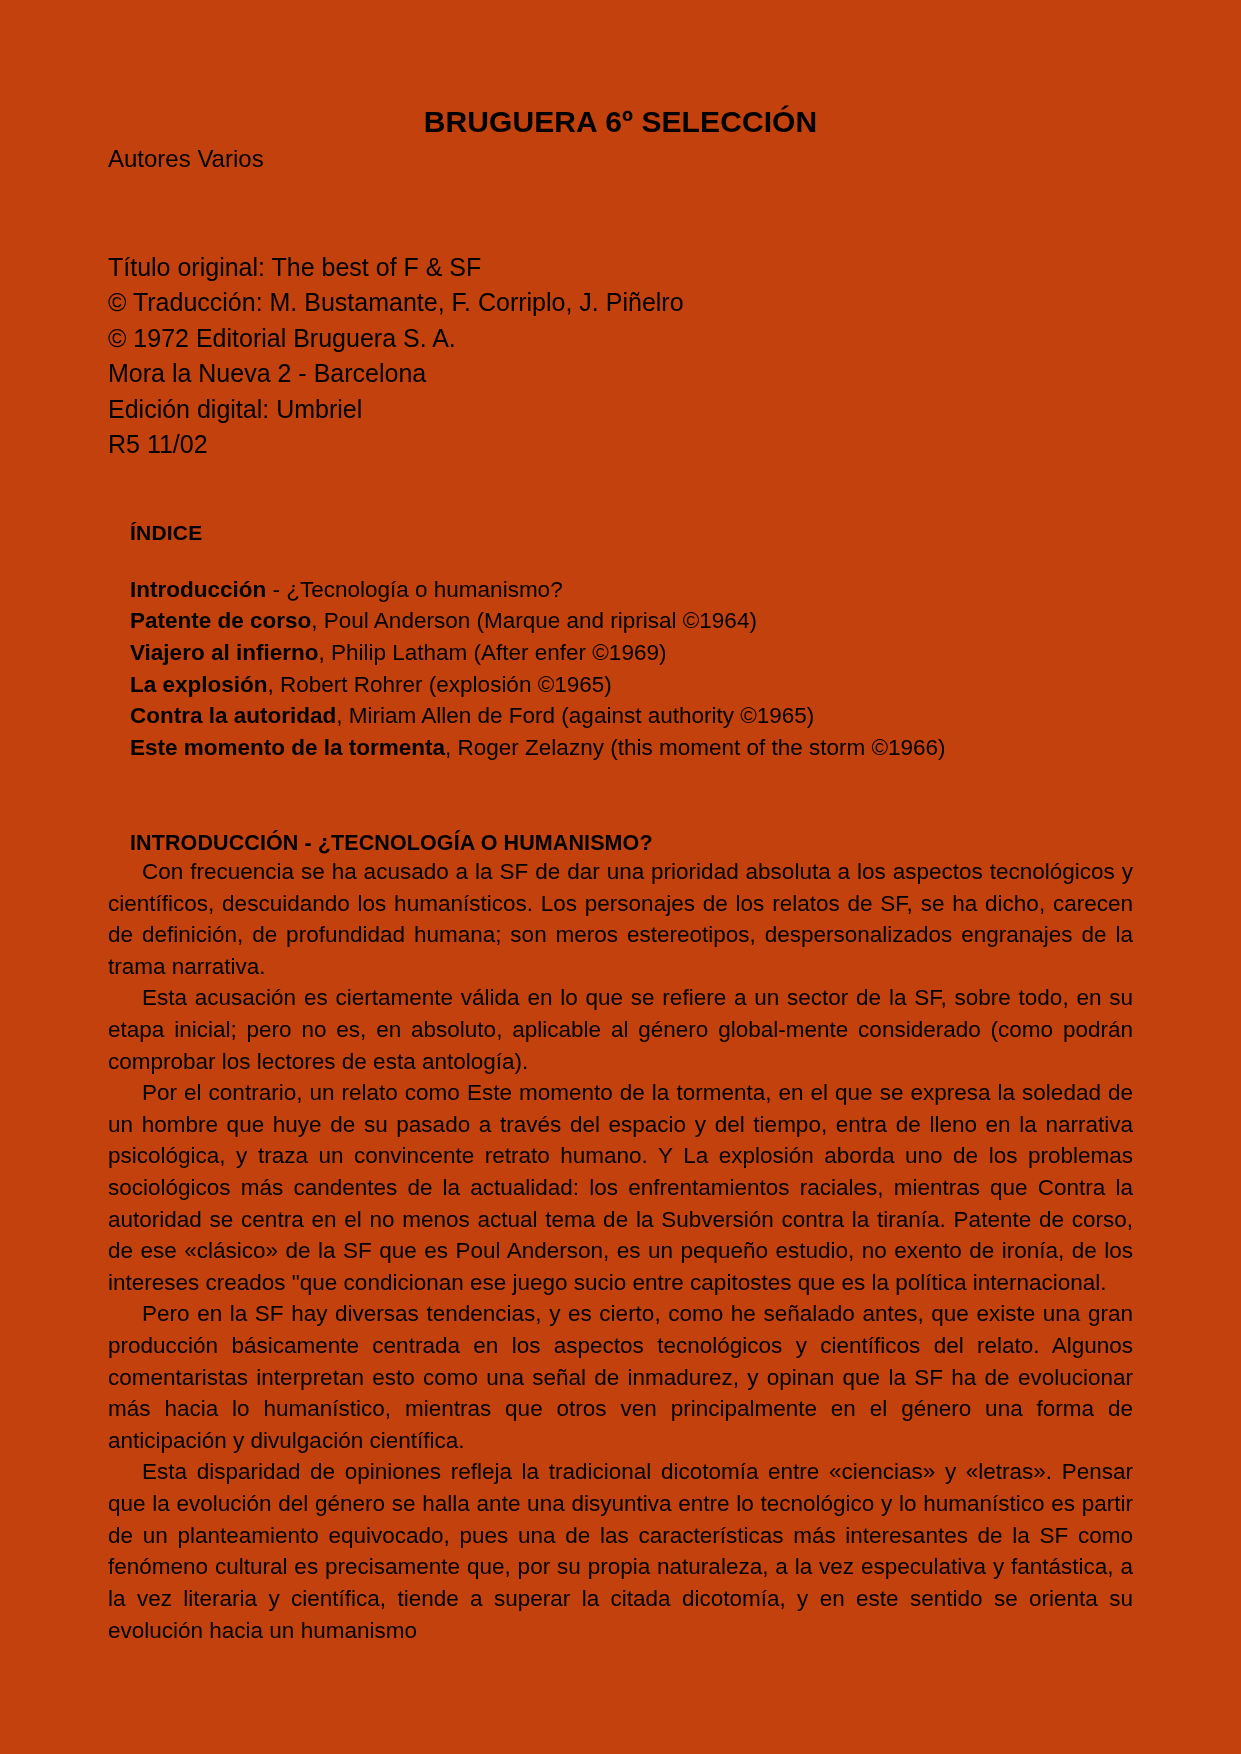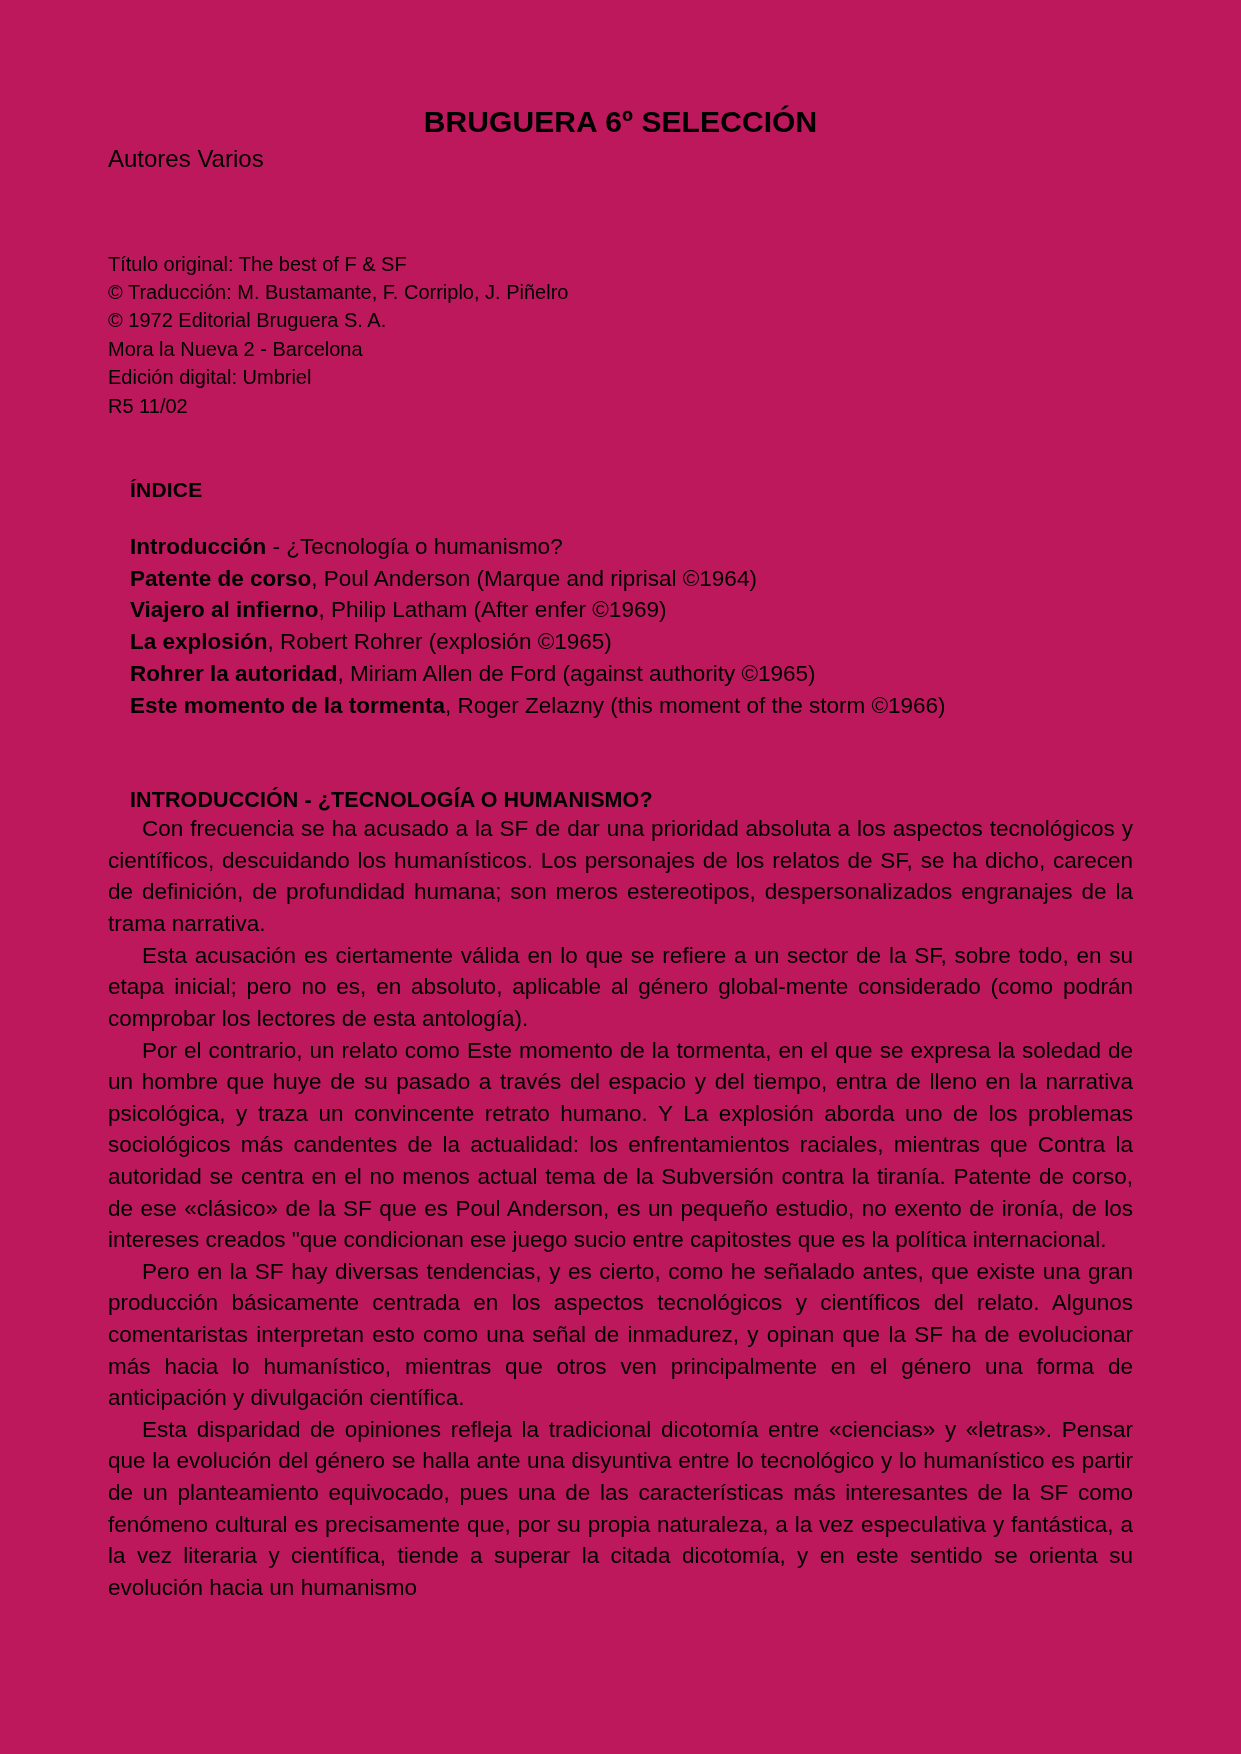--- a/index.html
+++ b/index.html
@@ -9,21 +9,21 @@
     background: #ffffff;
   }
   body {
     font-family: "Liberation Sans", sans-serif;
     color: #000000;
   }
   .page {
     width: 1241px;
     height: 1754px;
     margin: 0 auto;
-    background: #be185d;
+    background: #c2410c;
     box-sizing: border-box;
     padding: 104px 108px 0 108px;
     position: relative;
     overflow: hidden;
   }
   .doc-title {
     text-align: center;
     font-size: 30px;
     font-weight: bold;
     line-height: 1.22;
@@ -32,21 +32,21 @@
   }
   .doc-subtitle {
     text-align: left;
     font-size: 24px;
     font-weight: normal;
     line-height: 1.25;
     margin: 3px 0 0 0;
   }
   .colophon {
     margin-top: 76px;
-    font-size: 20px;
+    font-size: 25px;
     line-height: 1.42;
   }
   .colophon-line {
     white-space: pre-wrap;
   }
   .index-block {
     margin-top: 58px;
     padding-left: 22px;
   }
   .index-heading {
@@ -108,21 +108,21 @@
   </div>
 
   <div class="index-block">
     <div class="index-heading">ÍNDICE</div>
 
     <div class="index-list">
       <div class="index-item"><span class="t">Introducción</span><span> - ¿Tecnología o humanismo?</span></div>
       <div class="index-item"><span class="t">Patente de corso</span><span>, Poul Anderson (Marque and riprisal ©1964)</span></div>
       <div class="index-item"><span class="t">Viajero al infierno</span><span>, Philip Latham (After enfer ©1969)</span></div>
       <div class="index-item"><span class="t">La explosión</span><span>, Robert Rohrer (explosión ©1965)</span></div>
-      <div class="index-item"><span class="t">Rohrer la autoridad</span><span>, Miriam Allen de Ford (against authority ©1965)</span></div>
+      <div class="index-item"><span class="t">Contra la autoridad</span><span>, Miriam Allen de Ford (against authority ©1965)</span></div>
       <div class="index-item"><span class="t">Este momento de la tormenta</span><span>, Roger Zelazny (this moment of the storm ©1966)</span></div>
     </div>
   </div>
 
   <div class="section-heading">INTRODUCCIÓN - ¿TECNOLOGÍA O HUMANISMO?</div>
 
   <div class="body-copy">
     <p class="para">Con frecuencia se ha acusado a la SF de dar una prioridad absoluta a los aspectos tecnológicos y científicos, descuidando los humanísticos. Los personajes de los relatos de SF, se ha dicho, carecen de definición, de profundidad humana; son meros estereotipos, despersonalizados engranajes de la trama narrativa.</p>
     <p class="para">Esta acusación es ciertamente válida en lo que se refiere a un sector de la SF, sobre todo, en su etapa inicial; pero no es, en absoluto, aplicable al género global-mente considerado (como podrán comprobar los lectores de esta antología).</p>
     <p class="para">Por el contrario, un relato como Este momento de la tormenta, en el que se expresa la soledad de un hombre que huye de su pasado a través del espacio y del tiempo, entra de lleno en la narrativa psicológica, y traza un convincente retrato humano. Y La explosión aborda uno de los problemas sociológicos más candentes de la actualidad: los enfrentamientos raciales, mientras que Contra la autoridad se centra en el no menos actual tema de la Subversión contra la tiranía. Patente de corso, de ese «clásico» de la SF que es Poul Anderson, es un pequeño estudio, no exento de ironía, de los intereses creados "que condicionan ese juego sucio entre capitostes que es la política internacional.</p>

